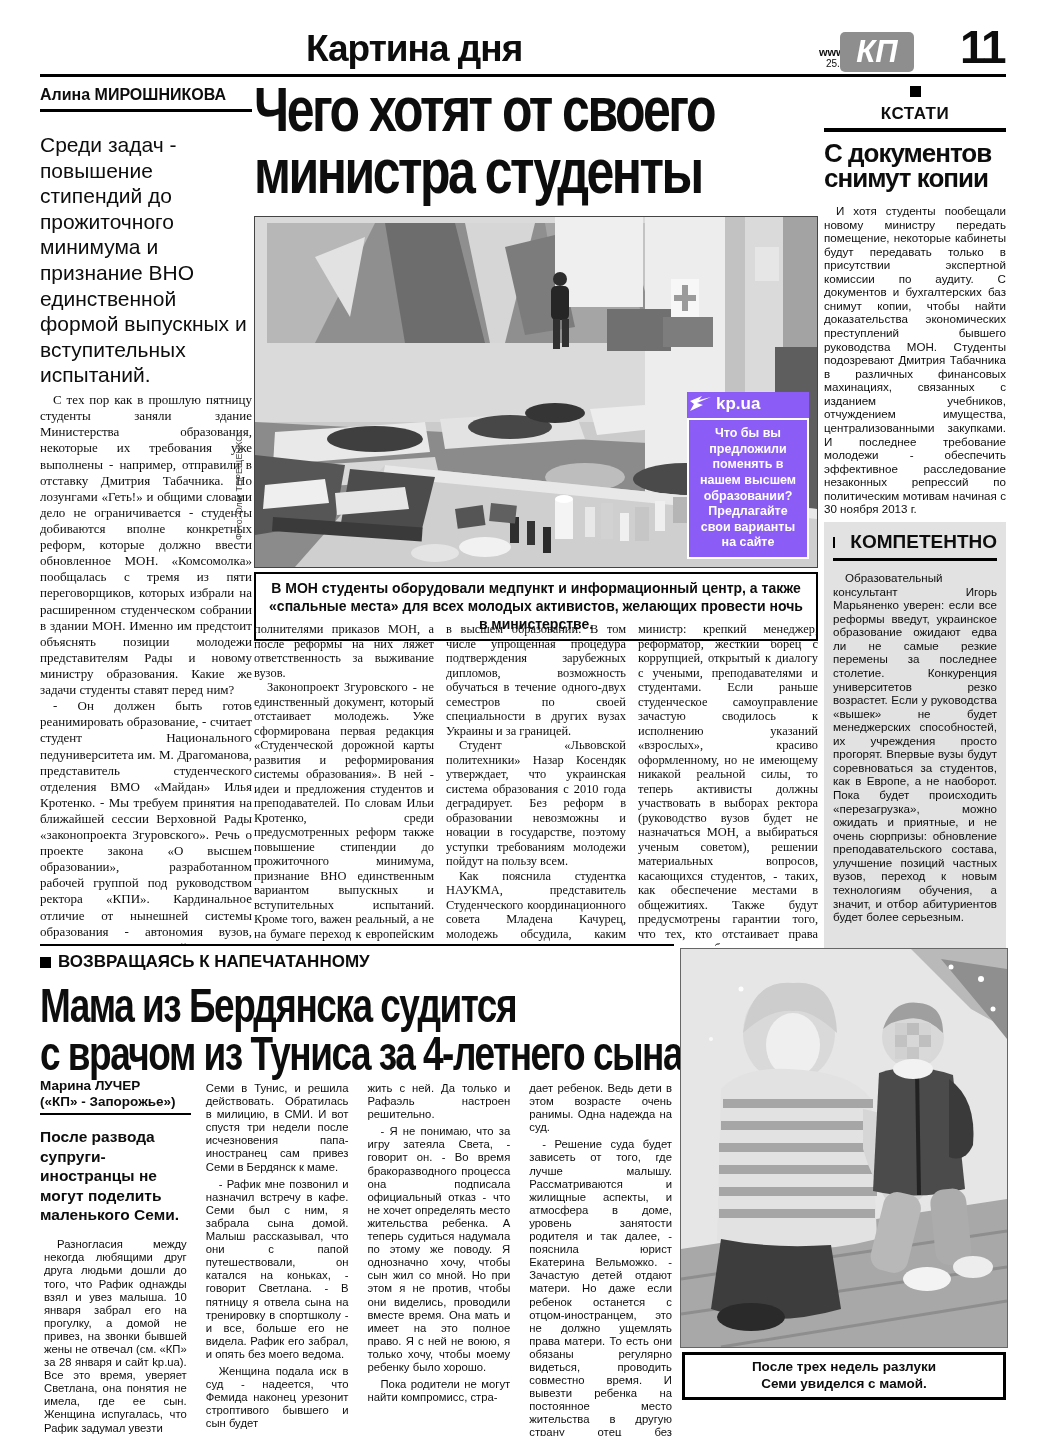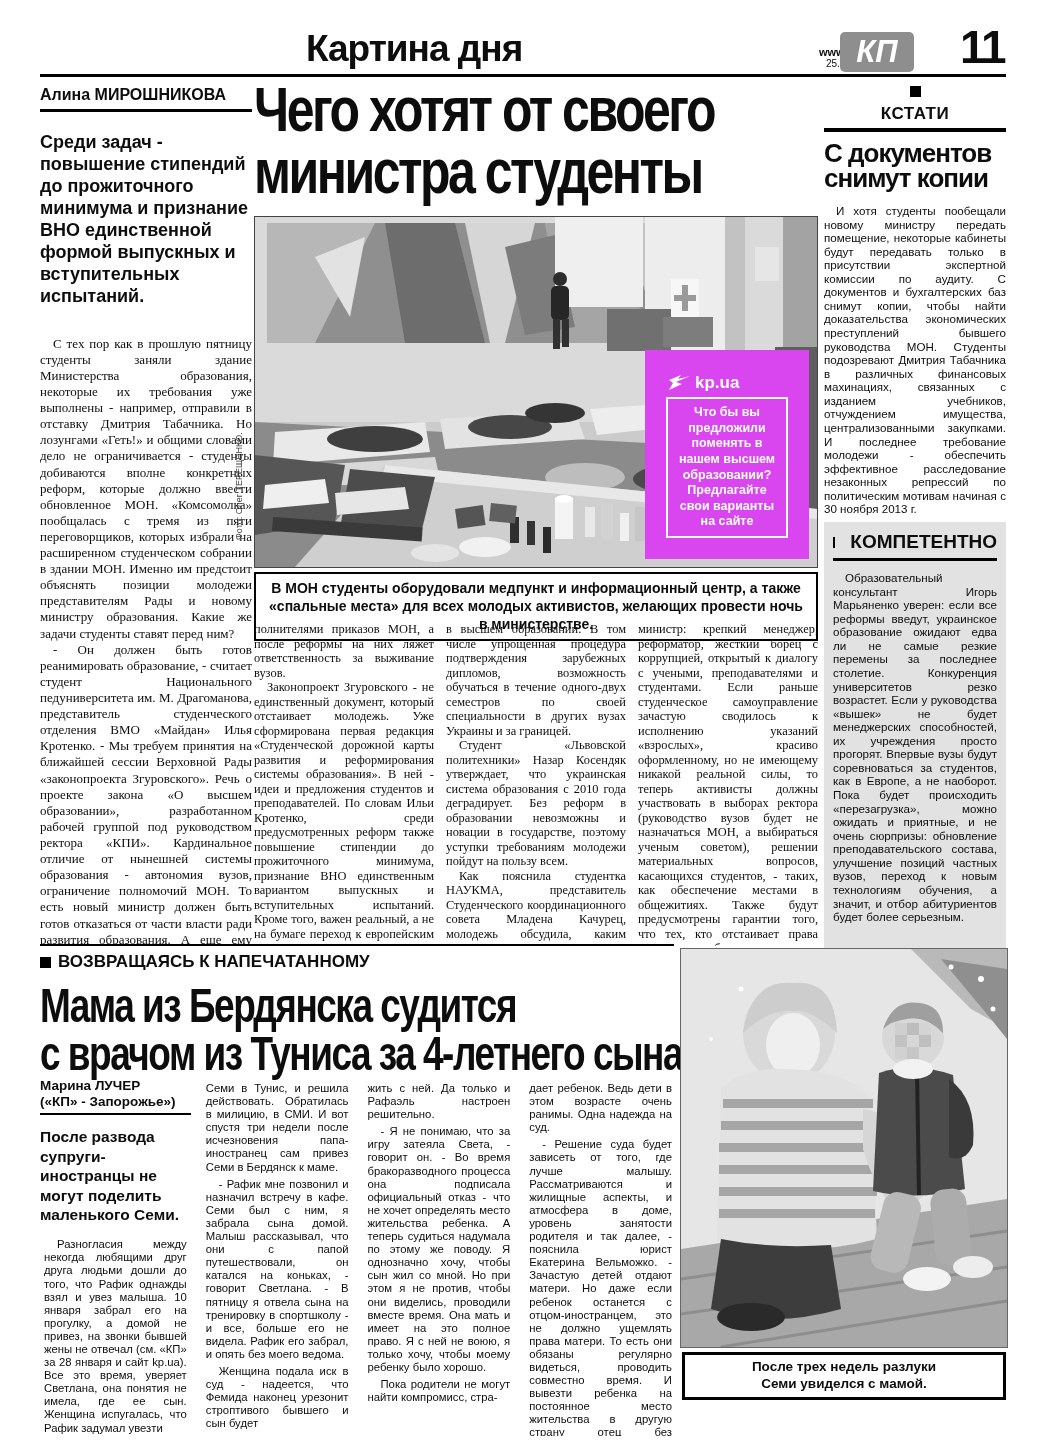--- a/index.html
+++ b/index.html
@@ -15,35 +15,35 @@
   .pageinfo .d{font-size:10px;}
   .kp-logo{left:840px;top:32px;width:74px;height:40px;background:#8e8e8e;color:#fff;
            display:flex;align-items:center;justify-content:center;font-size:31px;
            font-weight:bold;font-style:italic;border-radius:5px;}
   .page-num{left:960px;top:20px;font-size:46px;font-weight:bold;letter-spacing:-2px;}
   .header-rule{left:40px;top:74px;width:966px;height:3px;background:#000;}
   
   .left-col{left:40px;top:86px;width:212px;height:860px;overflow:hidden;}
   .byline1{font-size:16px;font-weight:bold;border-bottom:3px solid #000;
            padding-bottom:5px;margin-bottom:20px;}
-  .lead1{font-size:18px;font-weight:bold;line-height:1.22;margin-bottom:28px;}
+  .lead1{font-size:21px;font-weight:normal;line-height:1.22;margin-bottom:4px;}
   .bodytext p{margin:0;font-size:13px;line-height:1.24;text-align:justify;}
   p.ind{text-indent:13px;}
   
   .headline1{left:254px;top:78px;width:566px;font-size:50px;font-weight:bold;
              line-height:50px;letter-spacing:-2.5px;transform:scale(1,1.25);
              transform-origin:0 0;white-space:nowrap;}
   
   .photo1{left:254px;top:216px;width:564px;height:352px;border:1px solid #444;box-sizing:border-box;}
   .photo-credit{left:234px;top:540px;width:150px;font-size:9px;color:#444;
                 transform:rotate(-90deg);transform-origin:0 0;}
   .caption1{left:254px;top:572px;width:564px;border:2px solid #000;background:#fff;
             font-weight:bold;font-size:14px;line-height:1.3;text-align:center;
             padding:5px 10px;box-sizing:border-box;}
-  .promo{position:absolute;right:8px;bottom:8px;width:122px;background:#d946ef;padding:21px;}
+  .promo{position:absolute;right:8px;bottom:8px;width:122px;background:#8b5cf6;padding:0;}
   .promo-head{display:flex;align-items:center;gap:5px;color:#fff;font-weight:bold;
               font-size:17px;padding:2px 2px 4px 2px;}
   .promo-body{border:2px solid #fff;color:#fff;font-weight:bold;font-size:12.5px;
               line-height:1.25;text-align:center;padding:6px 3px;}
   
   .main-cols{left:254px;top:622px;width:564px;height:324px;display:flex;gap:12px;overflow:hidden;}
   .mcol{flex:1;font-size:12.4px;line-height:1.17;text-align:justify;}
   .mcol p{margin:0;}
   
   .rail{left:824px;top:86px;width:182px;}

